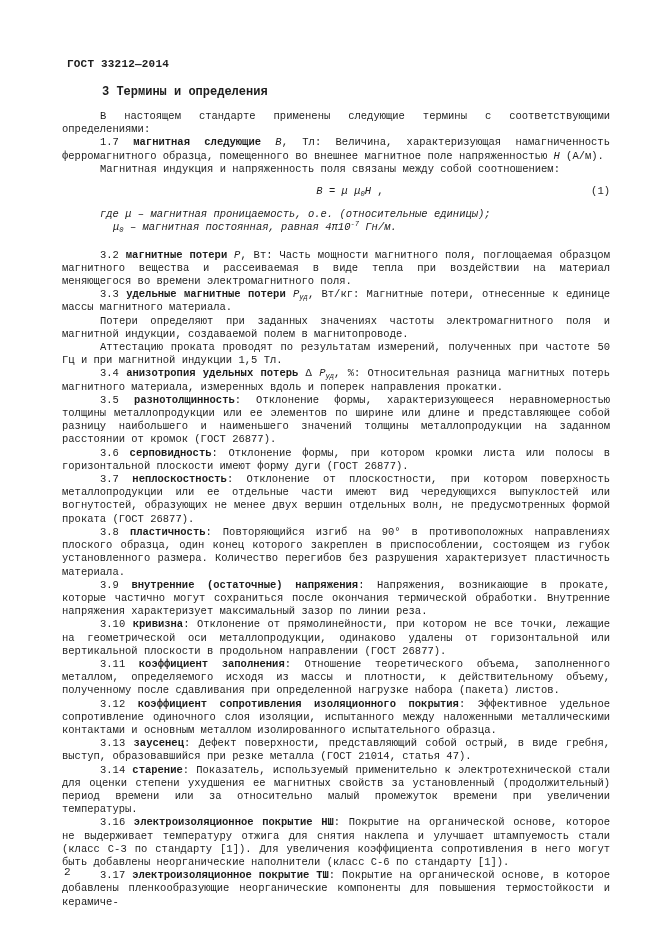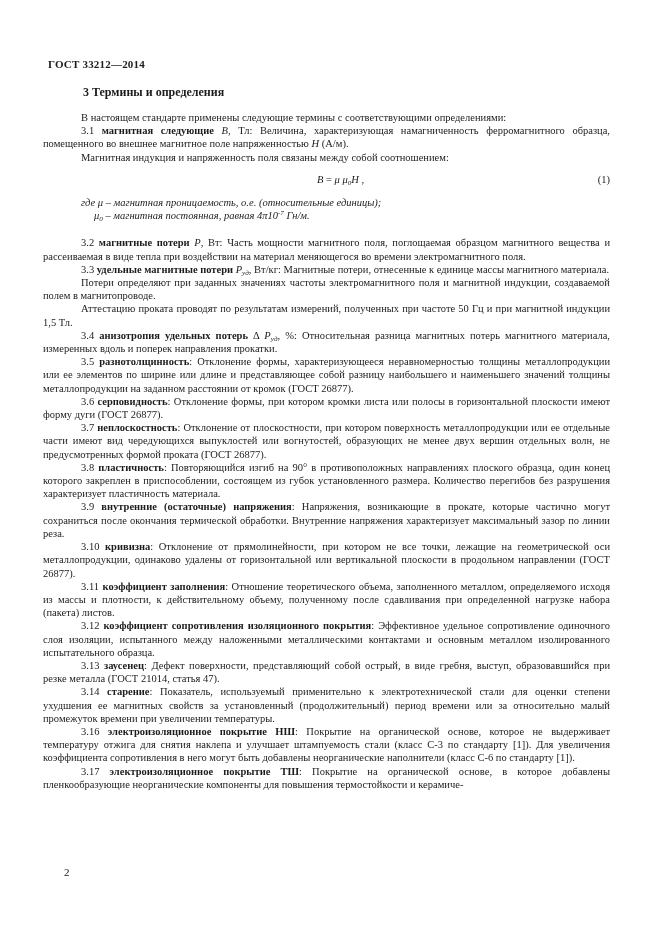--- a/index.html
+++ b/index.html
@@ -3,22 +3,22 @@
 <meta charset="utf-8">
 <style>
   html, body { margin: 0; padding: 0; background: #e8e8e8; }
   .page {
     position: relative;
     width: 661px;
     height: 936px;
     margin: 0 auto;
     background: #ffffff;
     box-sizing: border-box;
-    padding: 58px 51px 0 43px;
-    font-family: Liberation Serif, serif;
+    padding: 58px 51px 0 62px;
+    font-family: Liberation Mono, monospace;
     color: #1c1c1c;
     overflow: hidden;
   }
   .doc-header {
     font-size: 11px;
     font-weight: 700;
     margin: 0 0 0 5px;
     letter-spacing: 0.2px;
   }
   .section-heading {
@@ -61,21 +61,21 @@
   }
 </style>
 </head>
 <body>
 
 <div class="page">
   <div class="doc-header">ГОСТ 33212—2014</div>
   <div class="section-heading">3 Термины и определения</div>
   <div class="doc-body">
       <p class="para"><span>В настоящем стандарте применены следующие термины с соответствующими определениями:</span></p>
-      <p class="para"><span>3.1 </span><span style="font-weight: 700;">магнитная следующие</span><span> </span><span style="font-style: italic;">B</span><span>, Тл: Величина, характеризующая намагниченность ферромагнитного образца, помещенного во внешнее магнитное поле напряженностью </span><span style="font-style: italic;">H</span><span> (А/м).</span></p>
+      <p class="para"><span>1.7 </span><span style="font-weight: 700;">магнитная следующие</span><span> </span><span style="font-style: italic;">B</span><span>, Тл: Величина, характеризующая намагниченность ферромагнитного образца, помещенного во внешнее магнитное поле напряженностью </span><span style="font-style: italic;">H</span><span> (А/м).</span></p>
       <p class="para"><span>Магнитная индукция и напряженность поля связаны между собой соотношением:</span></p>
       <div class="formula-row"><span class="formula-expr"><span style="font-style: italic;">B</span><span> = </span><span style="font-style: italic;">μ μ</span><sub style="font-style: italic;">0</sub><span style="font-style: italic;">H</span><span> ,</span></span><span class="formula-num">(1)</span></div>
       <div class="where-block">
         <div class="where-line"><span style="font-style: italic;">где μ – магнитная проницаемость, о.е. (относительные единицы);</span></div>
         <div class="where-line where-line-cont"><span style="font-style: italic;">μ</span><sub style="font-style: italic;">0</sub><span style="font-style: italic;"> – магнитная постоянная, равная 4π10</span><sup style="font-style: italic;">-7</sup><span style="font-style: italic;"> Гн/м.</span></div>
       </div>
       <p class="para"><span>3.2 </span><span style="font-weight: 700;">магнитные потери</span><span> </span><span style="font-style: italic;">P</span><span>, Вт: Часть мощности магнитного поля, поглощаемая образцом магнитного вещества и рассеиваемая в виде тепла при воздействии на материал меняющегося во времени электромагнитного поля.</span></p>
       <p class="para"><span>3.3 </span><span style="font-weight: 700;">удельные магнитные потери</span><span> </span><span style="font-style: italic;">P</span><sub style="font-style: italic;">уд</sub><span>, Вт/кг: Магнитные потери, отнесенные к единице массы магнитного материала.</span></p>
       <p class="para"><span>Потери определяют при заданных значениях частоты электромагнитного поля и магнитной индукции, создаваемой полем в магнитопроводе.</span></p>
       <p class="para"><span>Аттестацию проката проводят по результатам измерений, полученных при частоте 50 Гц и при магнитной индукции 1,5 Тл.</span></p>

